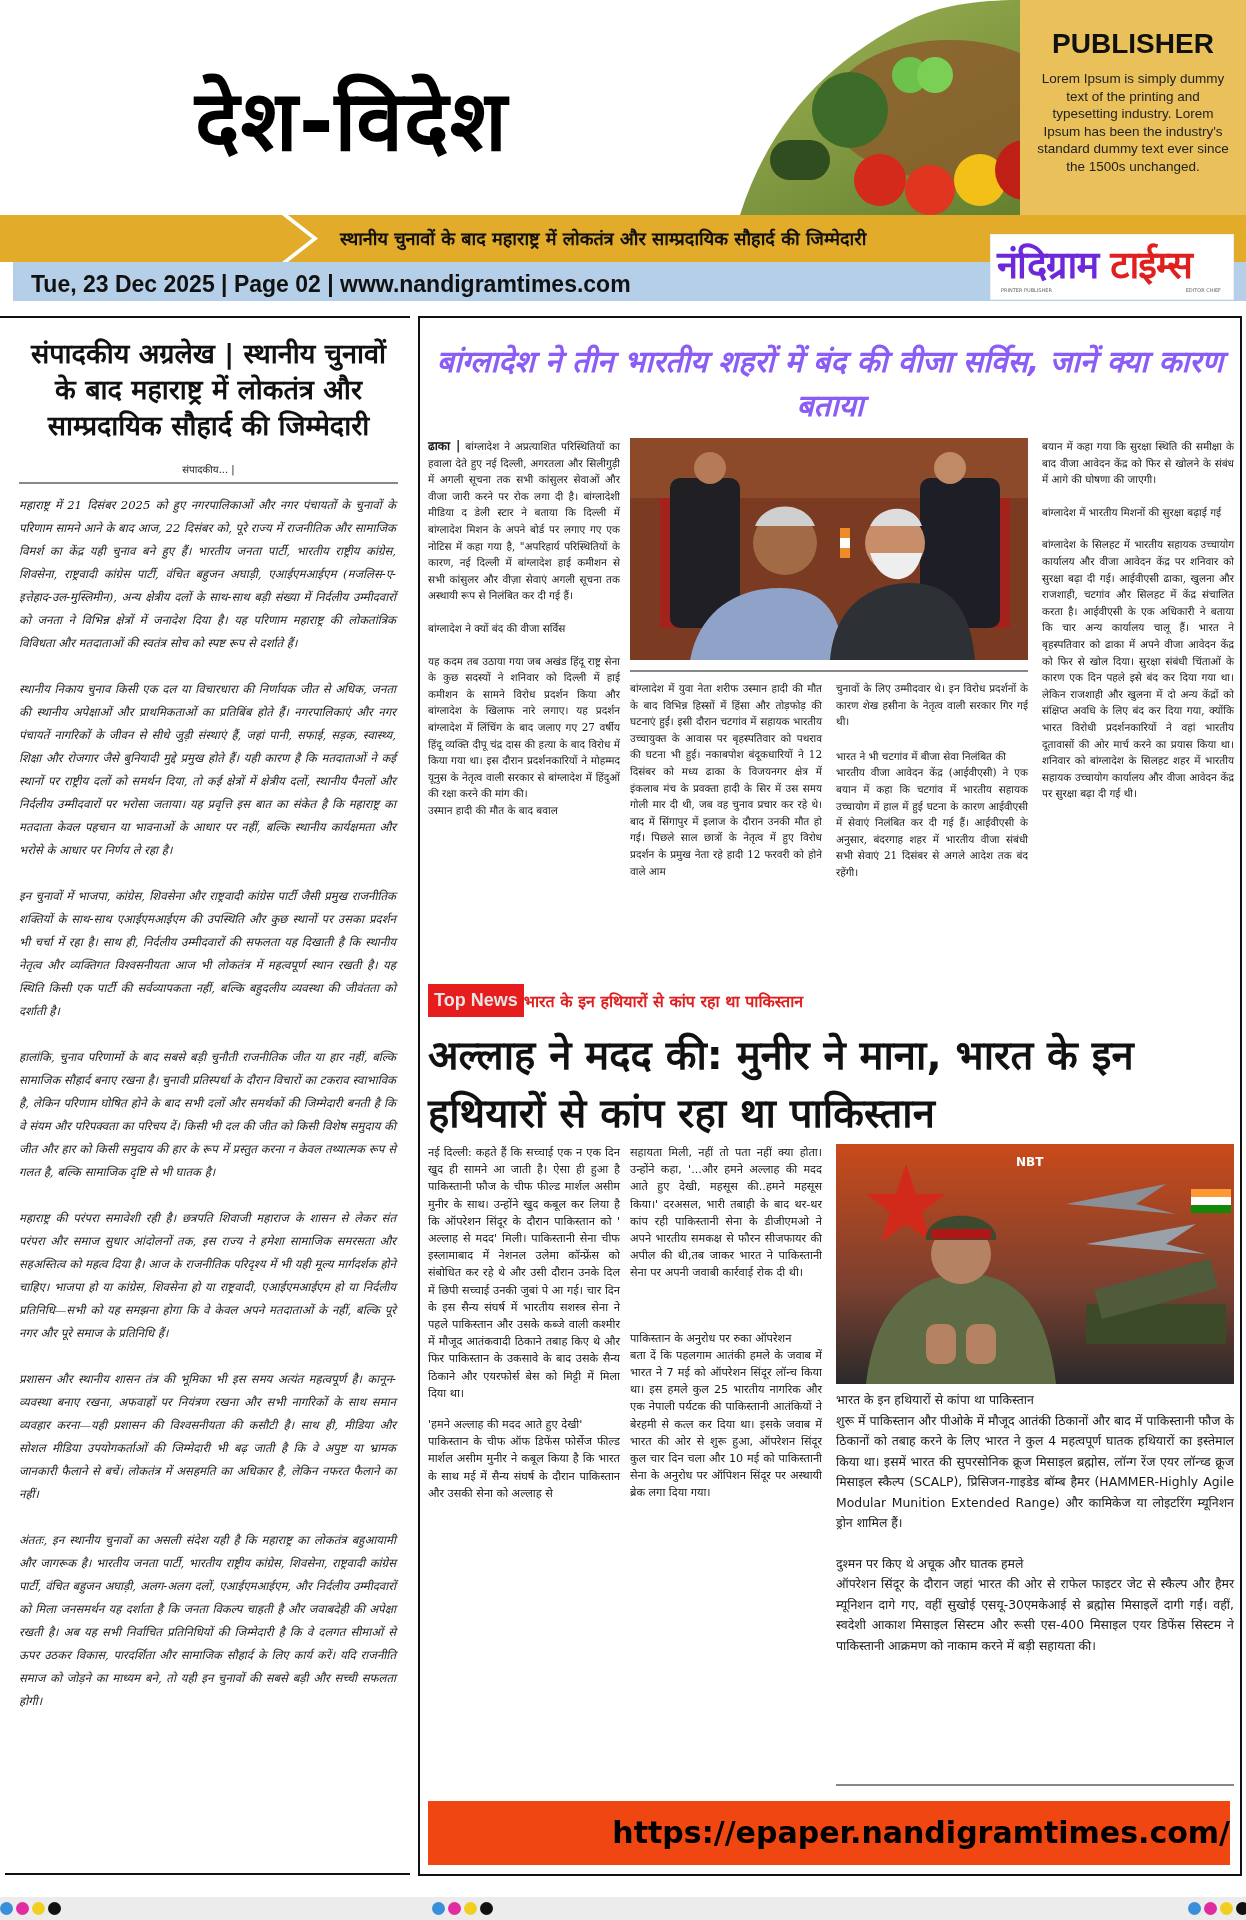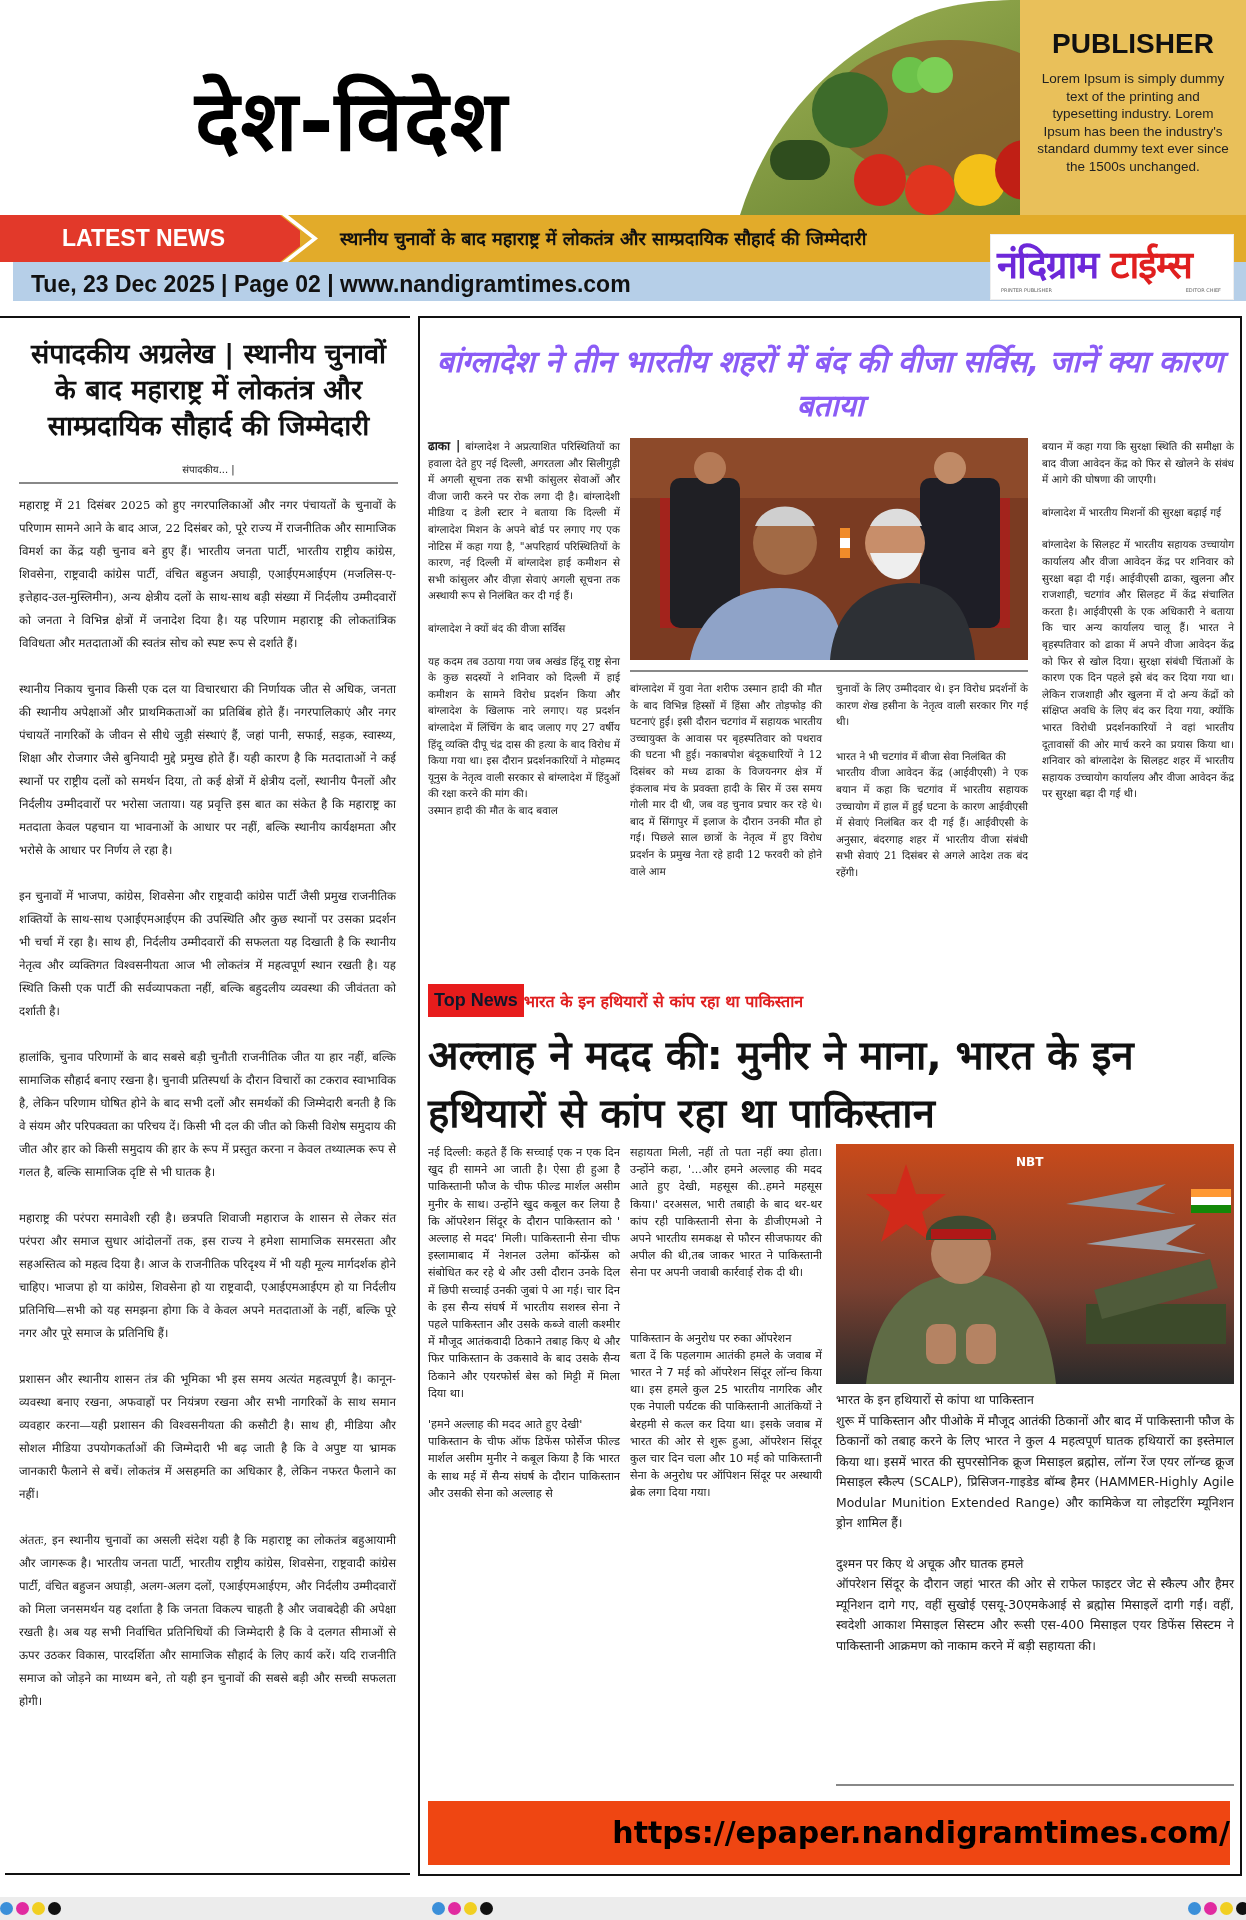--- a/index.html
+++ b/index.html
@@ -28,38 +28,38 @@
   .logo-b { color: #e01f1f; }
   .logo-sub { position: absolute; left: 10px; top: 52px; font-size: 5px; color: #666; width: 220px; display: flex; justify-content: space-between; }
 
   
   .left-col { position: absolute; left: 0; top: 316px; width: 410px; height: 1575px; border-top: 2px solid #111; padding-left: 7px; }
   .left-col .bottom-rule { position: absolute; left: 5px; bottom: 16px; width: 405px; height: 2px; background: #111; }
   .ed-head { font-weight: bold; font-size: 27px; line-height: 36px; text-align: center; padding: 18px 14px 0 14px; color: #111; }
   .ed-byline { font-size: 10px; text-align: center; margin-top: 18px; color: #222; }
   .ed-rule { height: 2px; background: #888; margin: 6px 12px 0 12px; }
   .ed-body { padding: 10px 14px 0 12px; font-family: "DejaVu Serif", serif; font-size: 11.6px; line-height: 23px; text-align: justify; color: #1a1a1a; }
-  .ed-body p { margin-bottom: 23px; }
+  .ed-body p { margin-bottom: 23px; font-style: italic; }
 
   
   .right-frame { position: absolute; left: 418px; top: 316px; width: 824px; height: 1560px; border: 2px solid #111; }
 
   .bd-headline { position: absolute; left: 0; top: 22px; width: 820px; text-align: center; font-weight: bold; font-size: 30px; line-height: 44px; color: #8b5cf6; font-style: italic; }
 
   .col { position: absolute; font-family: "DejaVu Serif", serif; font-size: 10.4px; line-height: 16.6px; text-align: justify; color: #1a1a1a; }
   .col p { margin-bottom: 16px; }
   .col .dateline { font-family: "DejaVu Sans", sans-serif; font-weight: bold; font-size: 12px; }
   .col .subhead { font-size: 10.4px; }
 
   .bd-img { position: absolute; left: 210px; top: 120px; width: 398px; height: 222px; overflow: hidden; }
   .bd-img svg { width: 100%; height: 100%; display: block; }
   .mid-rule { position: absolute; left: 210px; top: 352px; width: 398px; height: 2px; background: #888; }
 
   .topnews { position: absolute; left: 8px; top: 666px; display: flex; align-items: center; }
-  .topnews-badge { background: #e71c1c; color: #0f172a; font-family: "Liberation Sans", sans-serif; font-weight: bold; font-size: 18px; padding: 6px 6px; }
+  .topnews-badge { background: #e71c1c; color: #e5e5e5; font-family: "Liberation Sans", sans-serif; font-weight: bold; font-size: 18px; padding: 6px 6px; }
   .topnews-text { color: #e01f1f; font-weight: bold; font-size: 16px; }
 
   .mun-headline { position: absolute; left: 8px; top: 708px; width: 810px; font-weight: bold; font-size: 40px; line-height: 58px; color: #111; }
 
   .col-sans { font-family: "DejaVu Sans", sans-serif; font-size: 11.2px; line-height: 17.2px; }
   .col-sans p { margin-bottom: 14px; }
 
   .mun-img { position: absolute; left: 416px; top: 826px; width: 398px; height: 240px; overflow: hidden; }
   .mun-img svg { width: 100%; height: 100%; display: block; }
   .mun-right { position: absolute; left: 416px; top: 1072px; width: 398px; font-family: "DejaVu Sans", sans-serif; font-size: 12.4px; line-height: 20.5px; text-align: justify; color: #1a1a1a; }
@@ -106,21 +106,20 @@
     </svg>
   </div>
 
   <div class="breaking">
     <div class="breaking-title">PUBLISHER</div>
     <div class="breaking-text">Lorem Ipsum is simply dummy text of the printing and typesetting industry. Lorem Ipsum has been the industry's standard dummy text ever since the 1500s unchanged.</div>
   </div>
 </div>
 
 <div class="ticker">
-  <div class="latest">LATEST NEWS</div>
   <div class="latest-arrow"></div>
   <div class="ticker-text">स्थानीय चुनावों के बाद महाराष्ट्र में लोकतंत्र और साम्प्रदायिक सौहार्द की जिम्मेदारी</div>
 </div>
 
 <div class="datebar">
   <div class="date-text">Tue, 23 Dec 2025 | Page 02 | www.nandigramtimes.com</div>
 </div>
 
 <div class="logo">
   <div class="logo-main">

